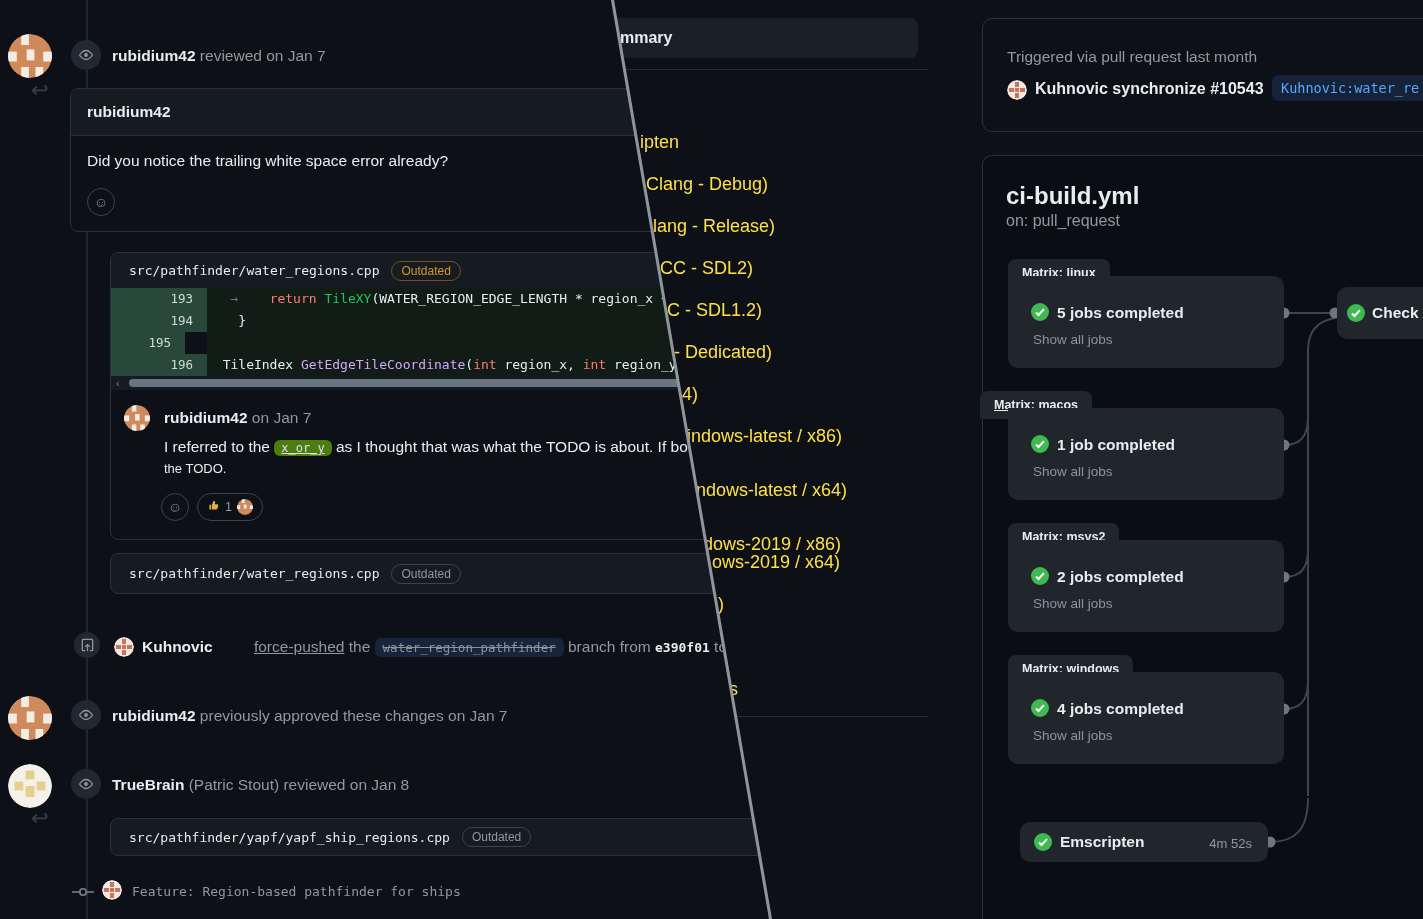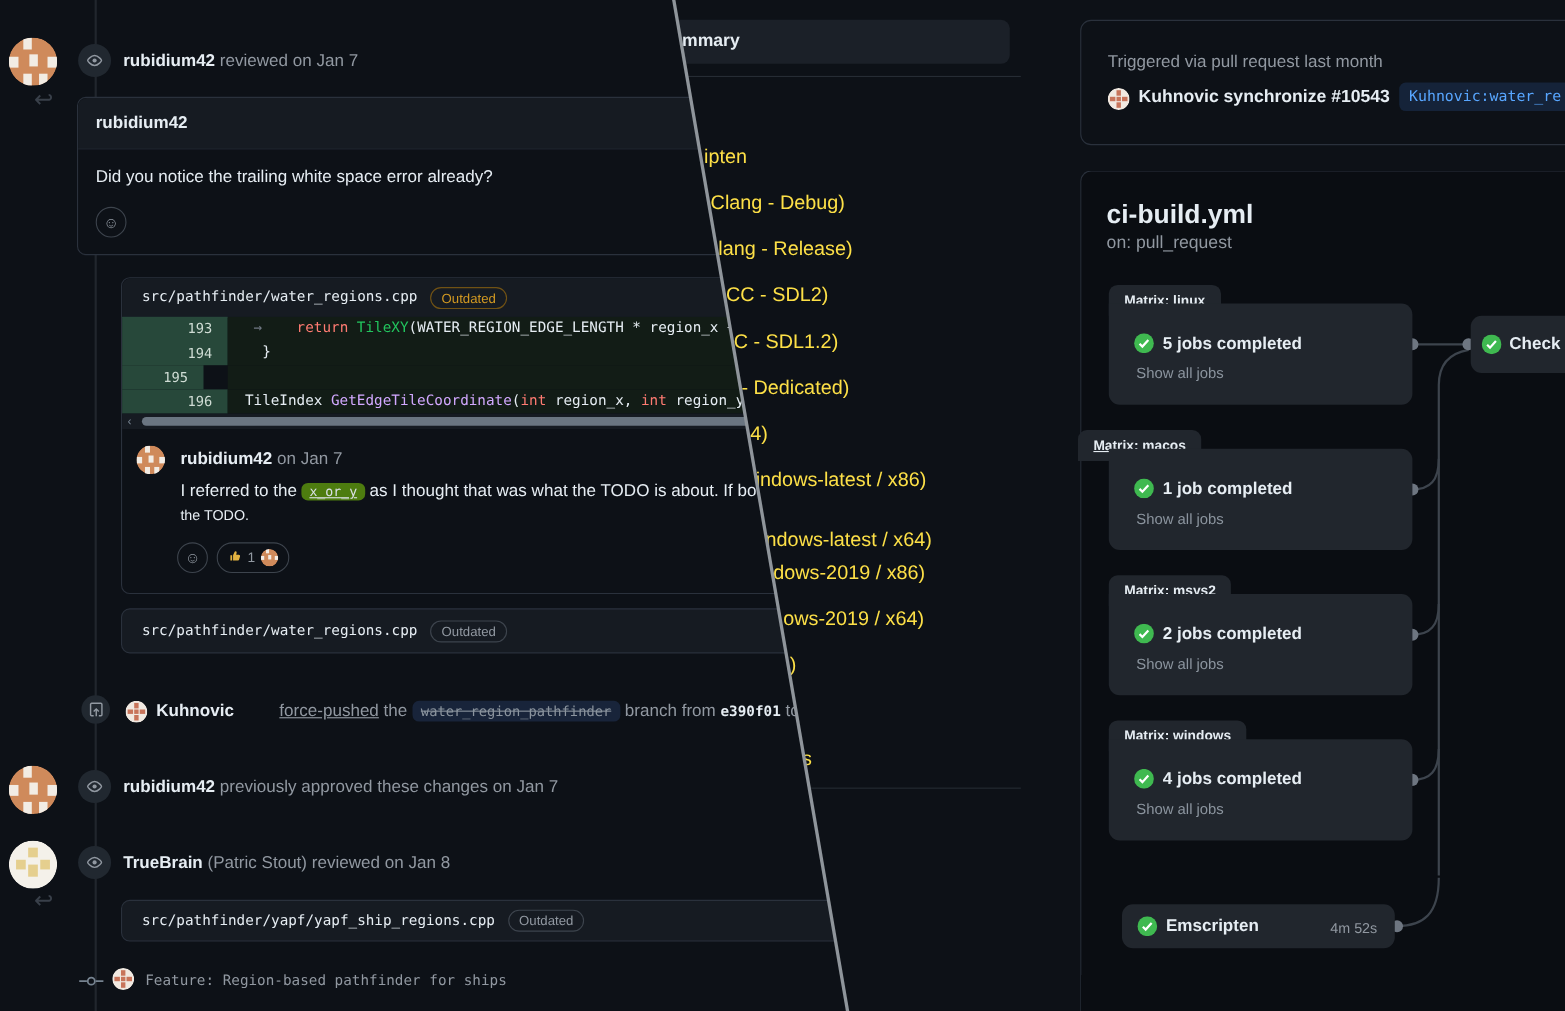--- a/index.html
+++ b/index.html
@@ -78,21 +78,21 @@
 
     <div class="abs side-frag" style="left:640px;top:132px;">ipten</div>
     <div class="abs side-frag" style="left:646px;top:174px;">Clang - Debug)</div>
     <div class="abs side-frag" style="left:653px;top:216px;">lang - Release)</div>
     <div class="abs side-frag" style="left:660px;top:258px;">CC - SDL2)</div>
     <div class="abs side-frag" style="left:667px;top:300px;">C - SDL1.2)</div>
     <div class="abs side-frag" style="left:674px;top:342px;">- Dedicated)</div>
     <div class="abs side-frag" style="left:682px;top:384px;">4)</div>
     <div class="abs side-frag" style="left:687px;top:426px;">indows-latest / x86)</div>
     <div class="abs side-frag" style="left:696px;top:468px;margin-top:12px;">ndows-latest / x64)</div>
-    <div class="abs side-frag" style="left:703px;top:510px;">dows-2019 / x86)</div>
+    <div class="abs side-frag" style="left:703px;top:534px;">dows-2019 / x86)</div>
     <div class="abs side-frag" style="left:712px;top:552px;">ows-2019 / x64)</div>
     <div class="abs side-frag" style="left:718px;top:594px;">)</div>
     <div class="abs side-frag" style="left:729px;top:679px;">s</div>
     <div class="abs divider" style="left:726px;top:716px;width:202px;"></div>
 
     <div class="abs trigger-card" style="left:982px;top:18px;width:470px;height:112px;">
       <div class="abs muted" style="left:24px;top:29px;font-size:15.5px;">Triggered via pull request last month</div>
       <span class="abs avatar" style="left:24px;top:61px;width:20px;height:20px;"><svg width="20" height="20" viewBox="0 0 20 20">
             <circle cx="10" cy="10" r="10" fill="#f1e9e1"></circle>
             <g fill="#c8745a">

